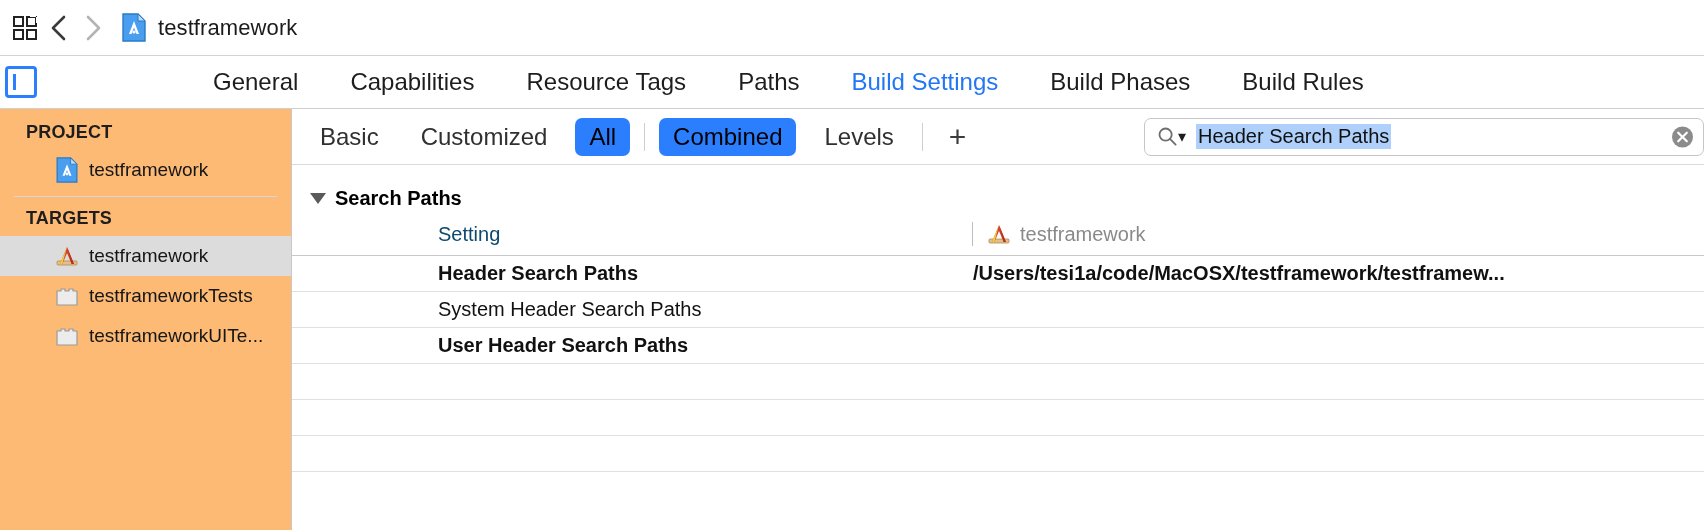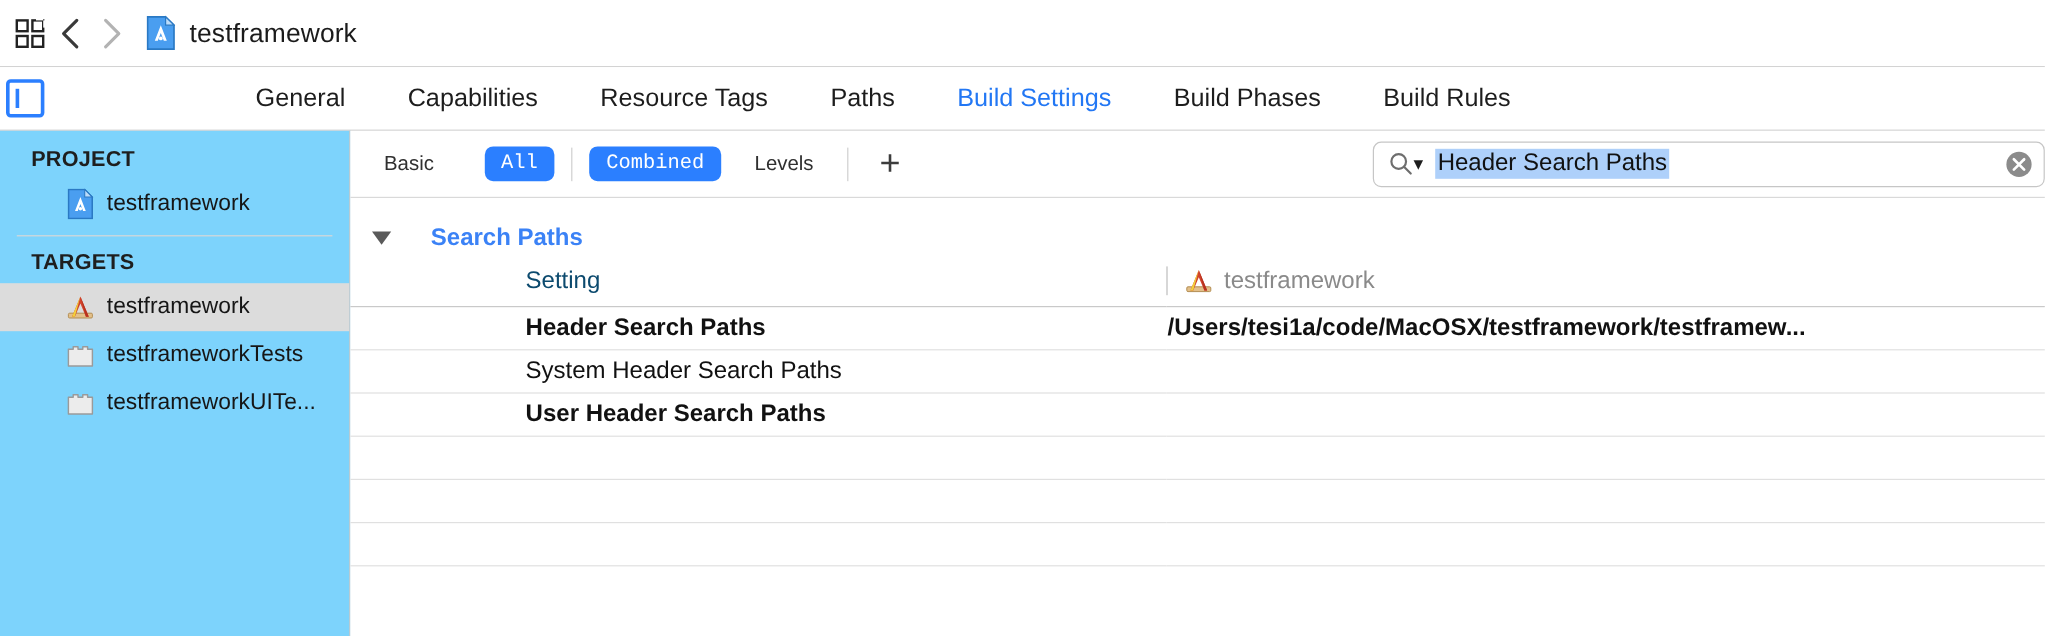--- a/index.html
+++ b/index.html
@@ -44,32 +44,32 @@
     margin-left: 5px; width: 32px; height: 32px;
     border: 3px solid #2b7fff; border-radius: 4px;
     box-sizing: border-box;
     display: flex; align-items: center; padding-left: 5px;
   }
   .nav-toggle i {
     display:block; width: 3px; height: 16px; background: #2b7fff;
   }
   .tabs { display: flex; align-items: center; margin-left: 150px; }
   .tab {
-    font-size: 21px; color: #1d1d1d;
+    font-size: 24px; color: #1d1d1d;
     padding: 0 26px; white-space: nowrap; text-align: center;
   }
   .tab.active { color: #2277f4; }
 
   
   .body-split { display: flex; height: 421px; }
 
   
   .sidebar {
     width: 292px; min-width: 292px;
-    background: #7dd3fc;
+    background: #fdba74;
     border-right: 1px solid #c8c8c8;
     box-sizing: border-box;
     padding-top: 6px;
   }
   .grp-head {
     font-size: 18px; font-weight: bold; color: #1e1e1e;
     padding: 7px 0 7px 26px; letter-spacing: 0.2px;
   }
   .side-row {
     display: flex; align-items: center;
@@ -85,22 +85,22 @@
   }
 
   
   .main { flex: 1; position: relative; background: #ffffff; min-width: 0; }
 
   .filterbar {
     height: 56px; display: flex; align-items: center;
     border-bottom: 1px solid #d9d9d9; box-sizing: border-box;
     padding-left: 14px;
   }
-  .seg { font-size: 17px; color: #303030; padding: 5px 14px; border-radius: 7px; white-space: nowrap; }
-  .seg.on { background: #2b7fff; color: #ffffff; font-family: Liberation Mono, monospace; }
+  .seg { font-size: 24px; color: #303030; padding: 5px 14px; border-radius: 7px; white-space: nowrap; }
+  .seg.on { background: #2b7fff; color: #000000; }
   .seg-gap { width: 14px; }
   .vline { width: 1px; height: 28px; background: #cfcfcf; margin: 0 14px; }
   .plus {
     font-size: 30px; color: #3c3c3c; line-height: 1; padding: 0 12px; font-weight: 300;
   }
   .searchwrap {
     margin-left: auto; margin-right: 0;
     display: flex; align-items: center;
     height: 38px; width: 560px;
     border: 1px solid #c6c6c6; border-radius: 7px;
@@ -115,21 +115,21 @@
   .clear-btn {
     position: absolute; right: 9px; top: 50%; transform: translateY(-50%);
     width: 23px; height: 23px;
   }
 
   
   .table-area { padding: 0; }
   .sec-head {
     display: flex; align-items: center;
     padding: 22px 0 12px 18px;
-    font-size: 20px; font-weight: bold; color: #3b82f6; gap: 24px;
+    font-size: 20px; font-weight: bold; color: #000000;
   }
   .tri {
     width: 0; height: 0;
     border-left: 8px solid transparent; border-right: 8px solid transparent;
     border-top: 11px solid #5a5a5a; margin-right: 9px;
   }
   .tbl { width: 100%; border-collapse: collapse; table-layout: fixed; }
   .col-setting { width: 680px; }
   .hdr-row td { padding: 0 0 9px 0; border-bottom: 1px solid #c9c9c9; vertical-align: bottom; }
   .hdr-setting { font-size: 20px; color: #0c4a6e; padding-left: 146px !important; }
@@ -246,20 +246,21 @@
         </span>
         <span class="lbl">testframeworkUITe...</span>
       </div>
     </div>
 
     <div class="main">
 
       <div class="filterbar">
         <div class="seg">Basic</div>
         <div class="seg-gap"></div>
+        <div class="seg">Customized</div>
         <div class="seg-gap"></div>
         <div class="seg on">All</div>
         <div class="vline"></div>
         <div class="seg on">Combined</div>
         <div class="seg-gap"></div>
         <div class="seg">Levels</div>
         <div class="vline"></div>
         <div class="plus">+</div>
 
         <div class="searchwrap">

